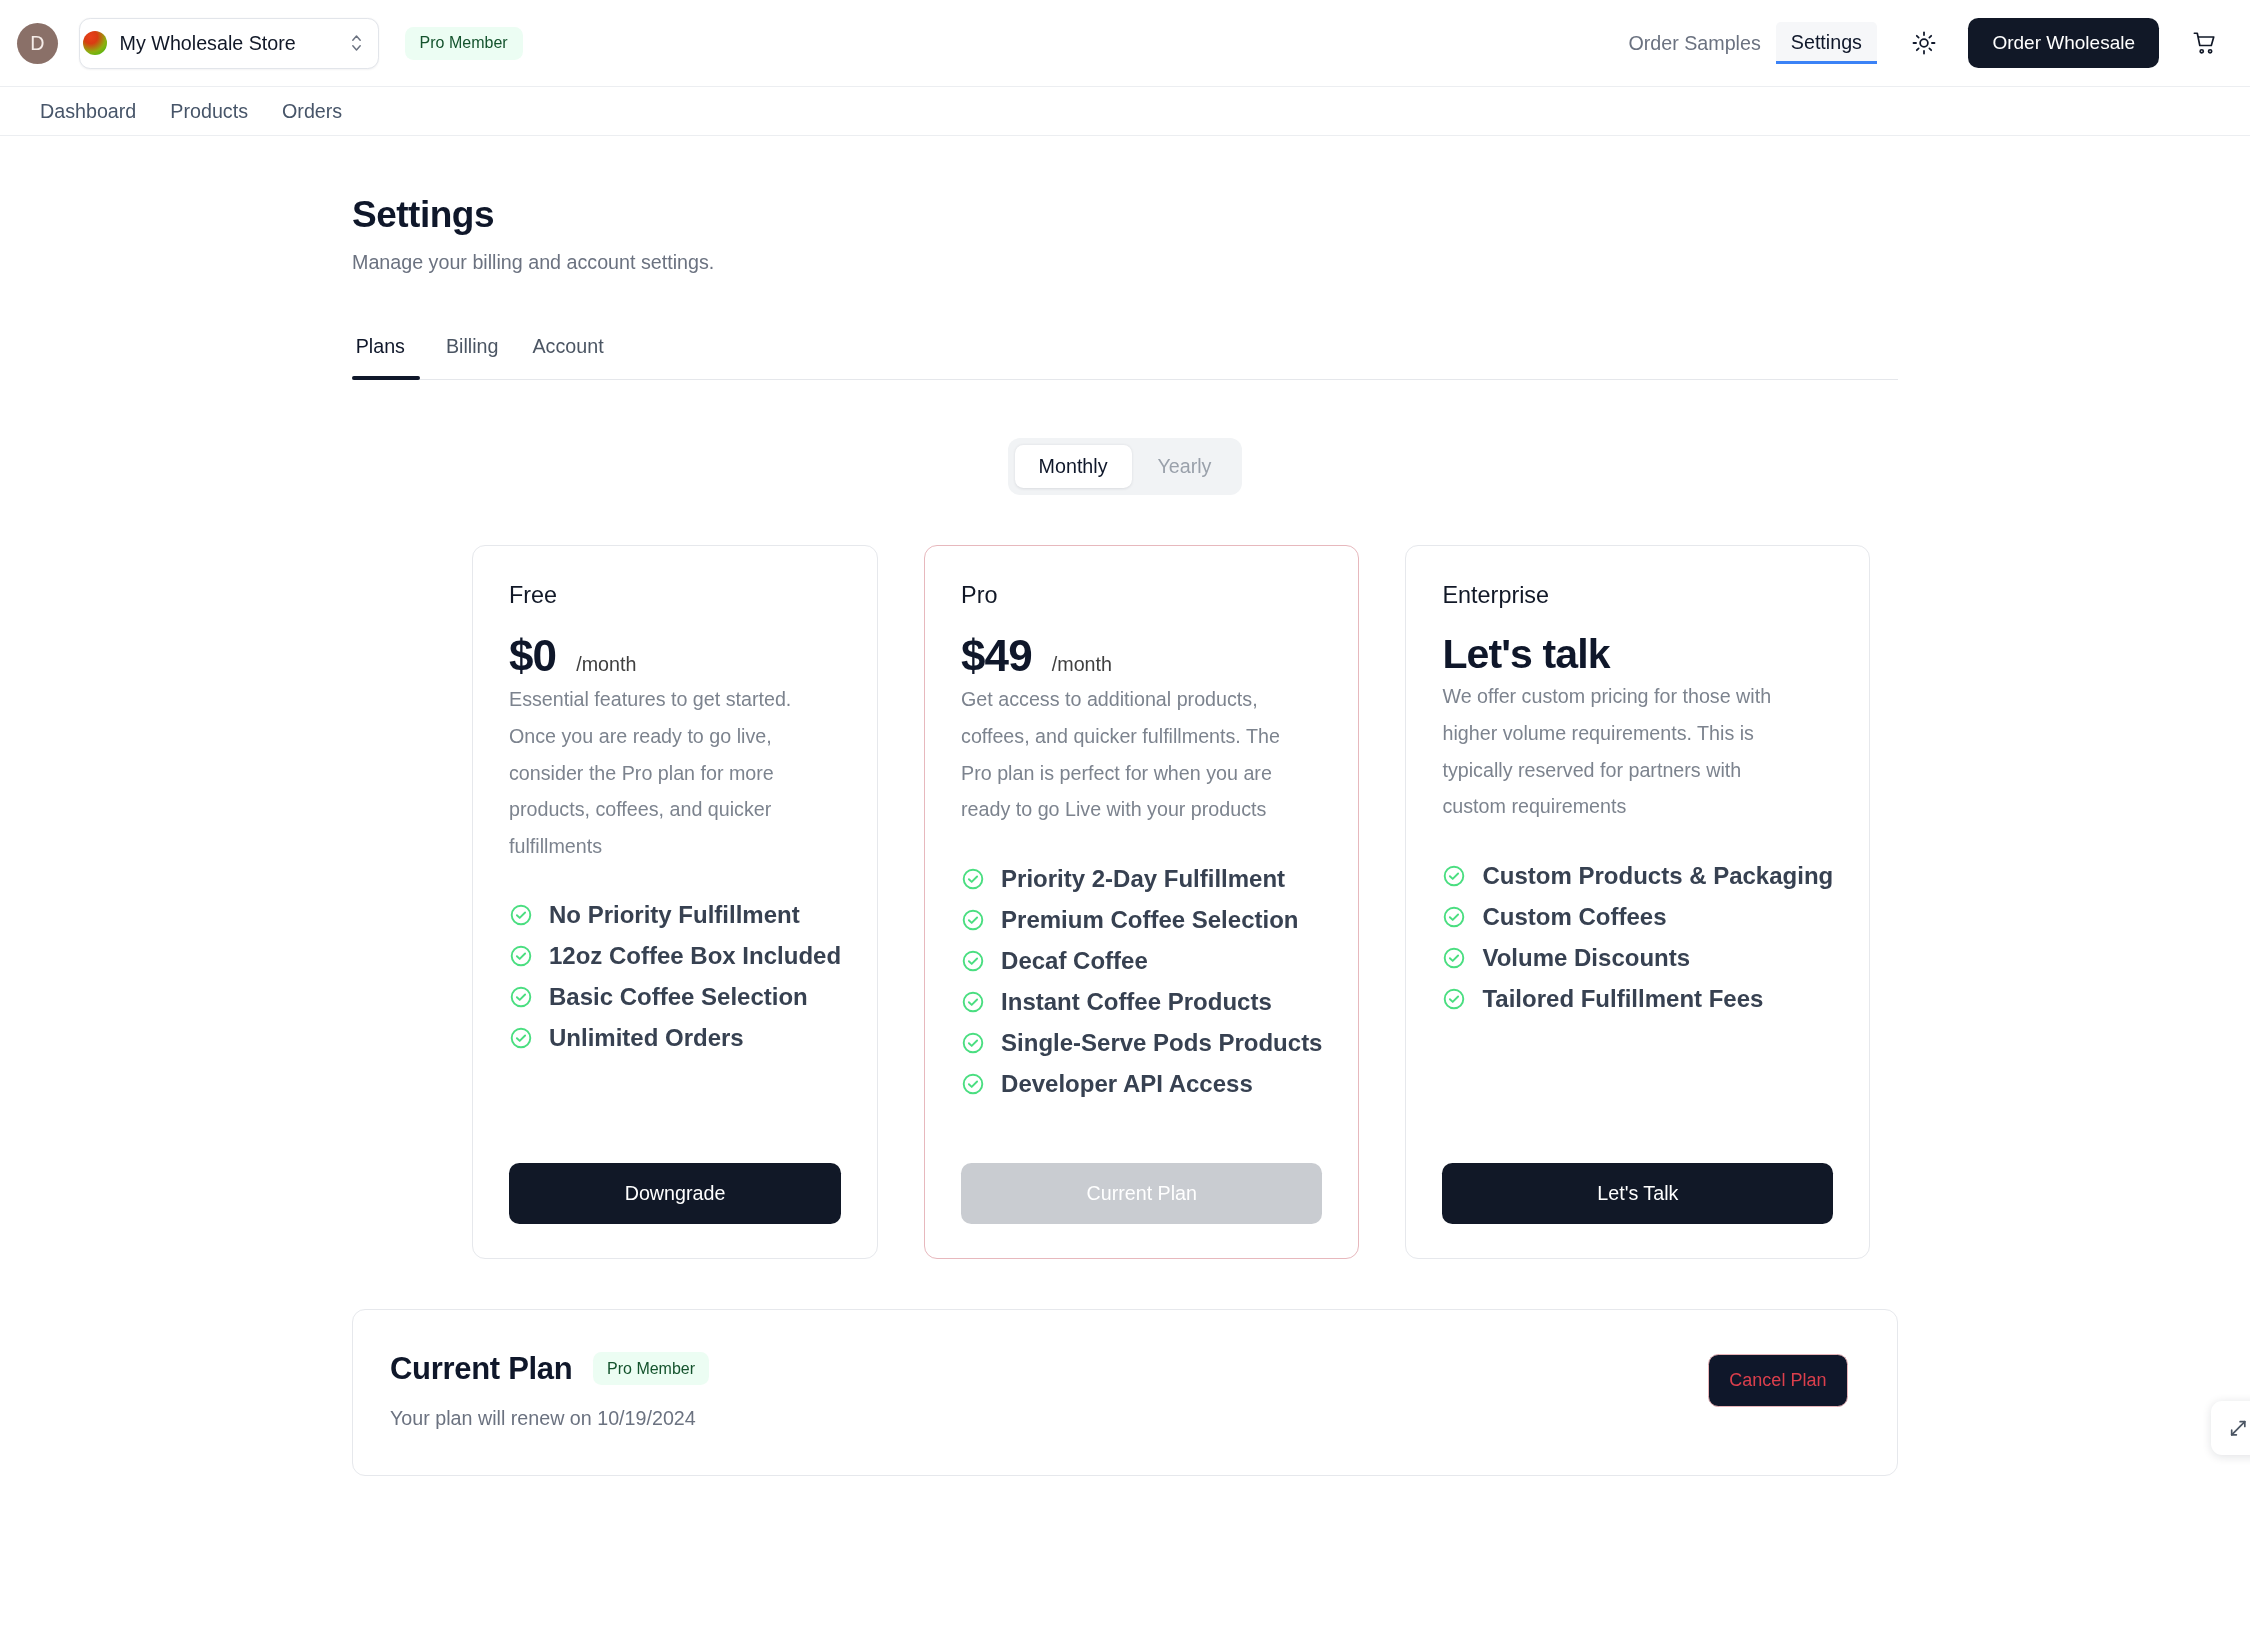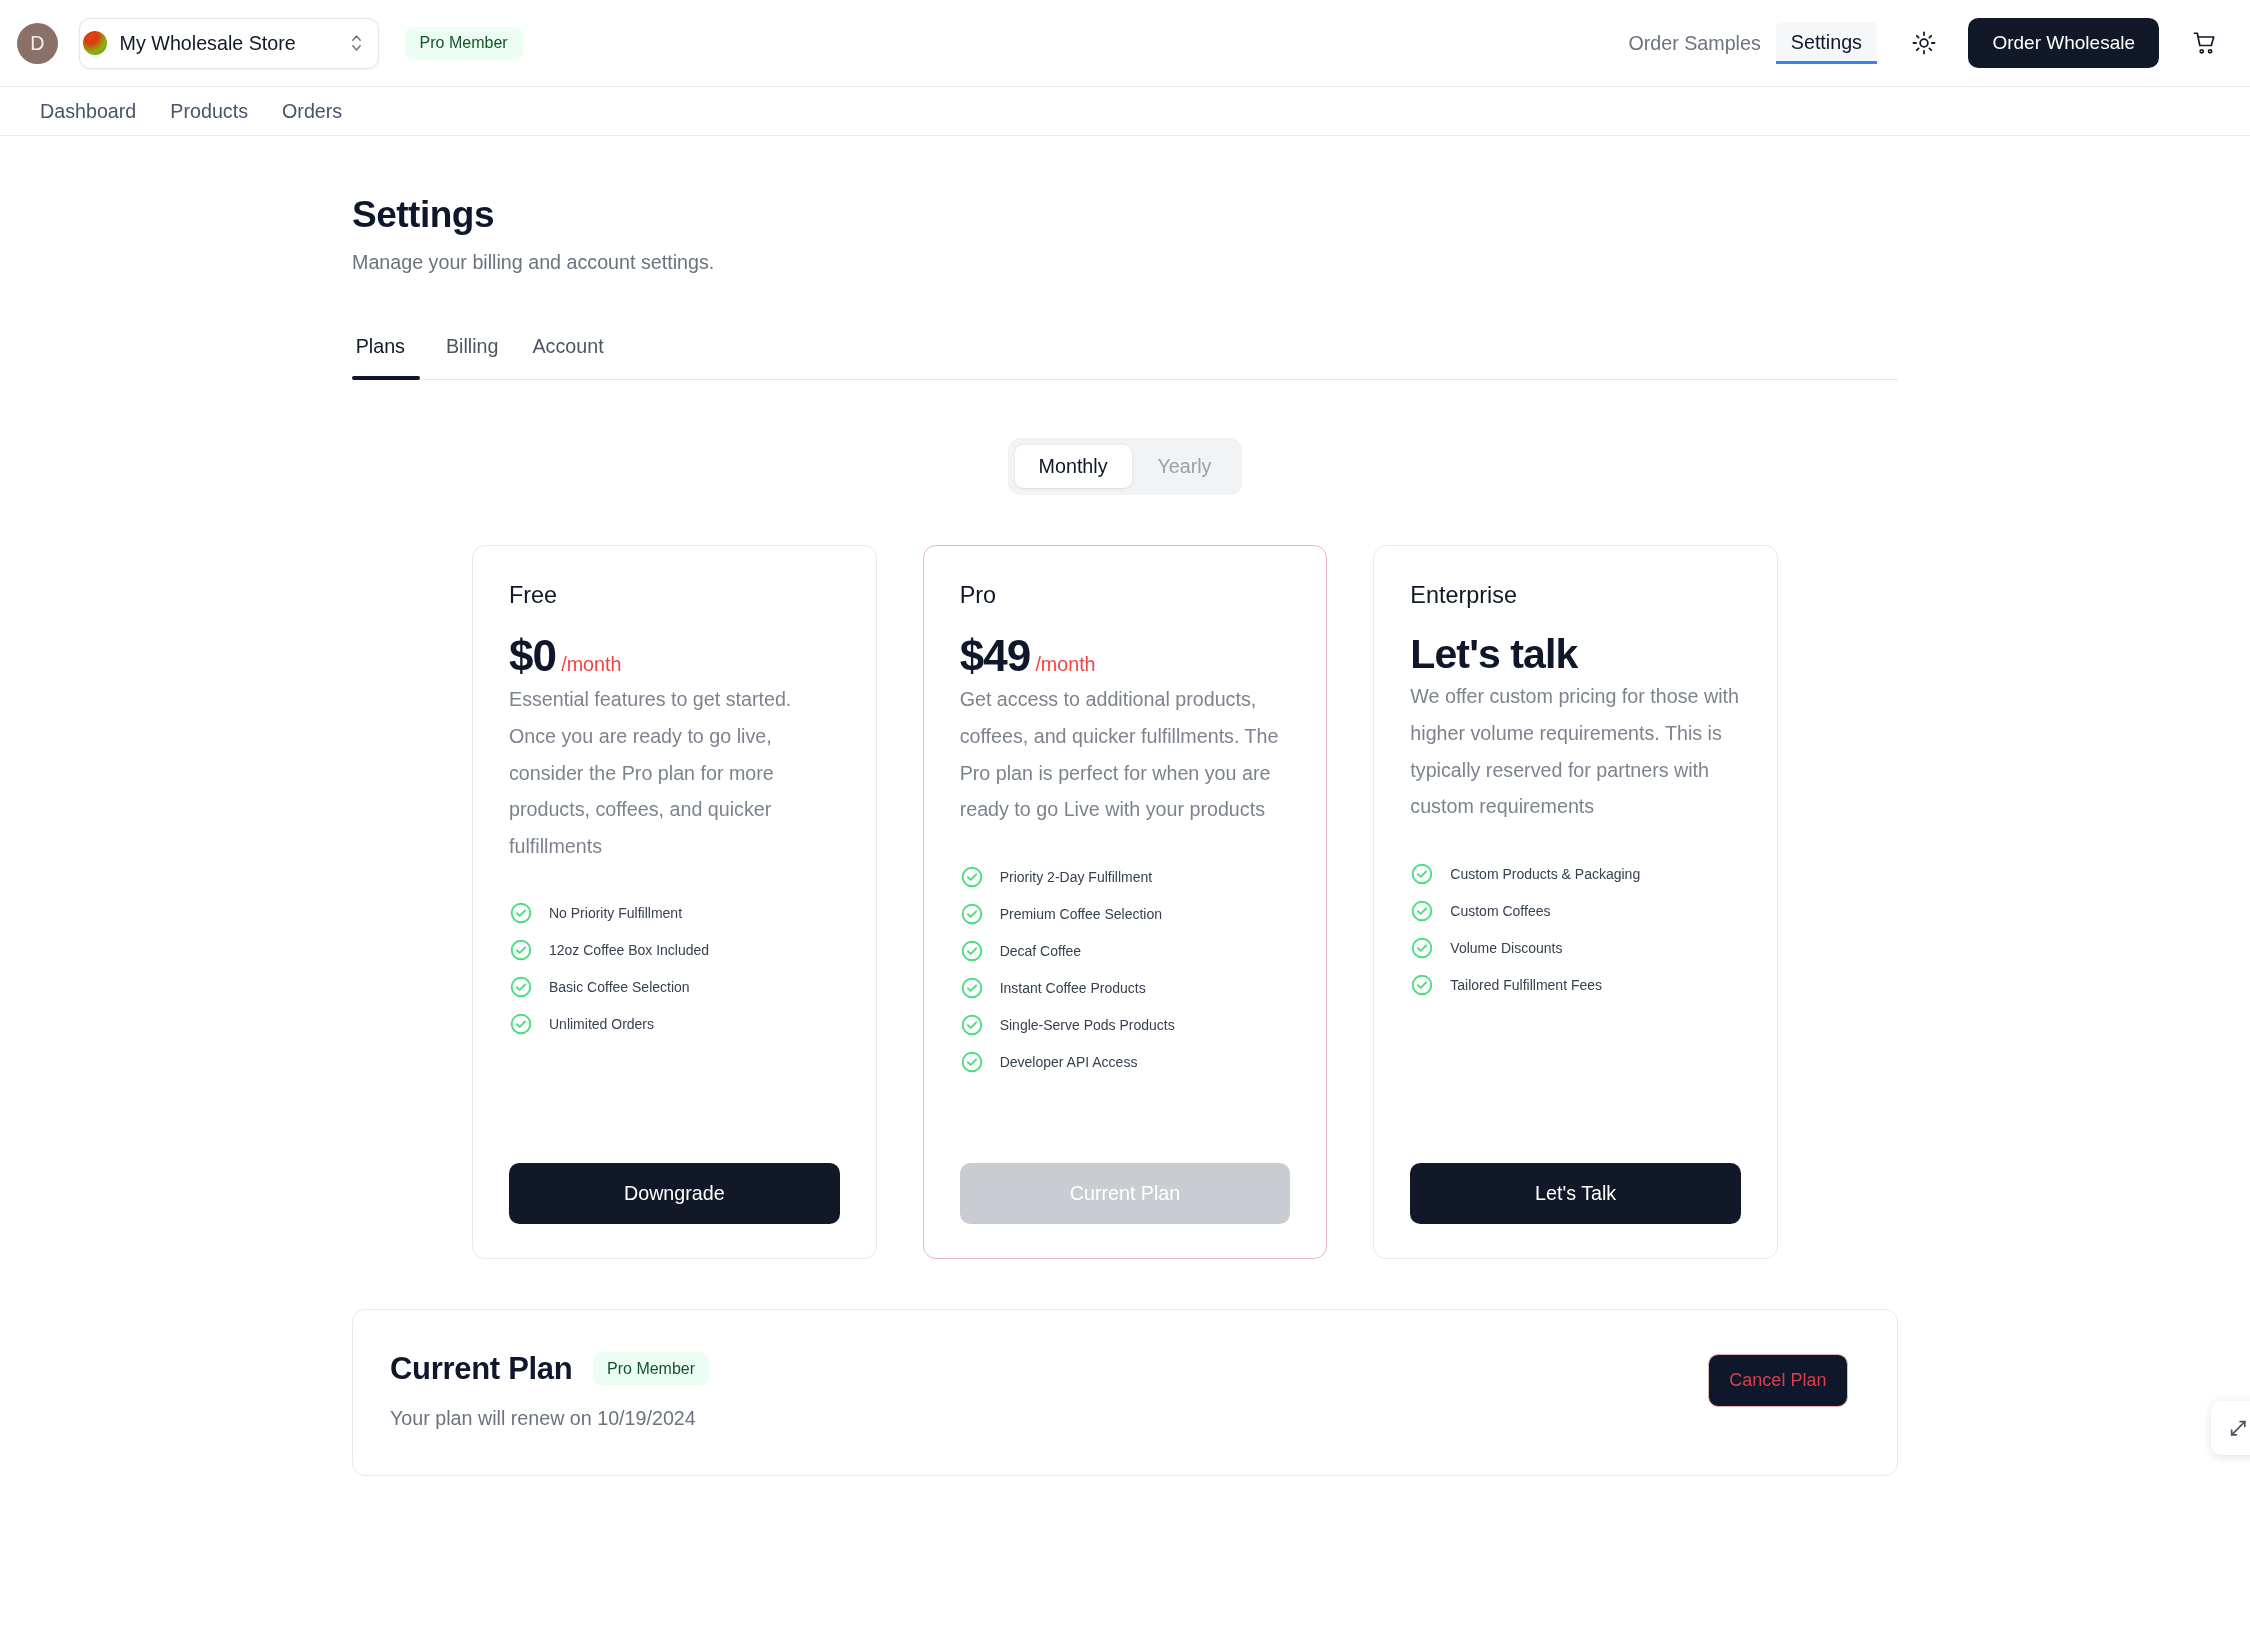--- a/index.html
+++ b/index.html
@@ -185,30 +185,30 @@
     padding: 36px 36px 34px 36px;
     min-height: 714px;
     display: flex;
     flex-direction: column;
   }
   .plan.highlight { border-color: #e7b8bd; }
   .plan-name { font-size: 23.4px; color: #111827; }
   .plan-price-row { margin-top: 22.5px; display: flex; align-items: baseline; }
   .plan-price { font-size: 44px; font-weight: bold; letter-spacing: -0.9px; color: #0f172a; }
   .plan-price.word { font-size: 41px; }
-  .plan-period { font-size: 19.7px; color: #ef4444; margin-left: 5px; }
+  .plan-period { font-size: 19.7px; color: #404040; margin-left: 20px; }
   .plan-desc {
     font-size: 19.7px;
     line-height: 1.86;
     color: #7c838e;
     max-width: 347px;
   }
   .features { margin-top: 37px; display: flex; flex-direction: column; gap: 13px; }
   .feat { display: flex; align-items: center; gap: 16px; }
-  .feat-txt { font-size: 14px; color: #374151; white-space: nowrap; }
+  .feat-txt { font-size: 24px; color: #374151; white-space: nowrap; font-weight: bold; }
   .check { width: 24px; height: 24px; flex: 0 0 auto; }
 
   .plan-cta { margin-top: auto; padding-top: 37px; }
   .cta {
     display: block;
     width: 100%;
     text-align: center;
     font-size: 19.7px;
     padding: 19px 0;
     border-radius: 10.3px;

